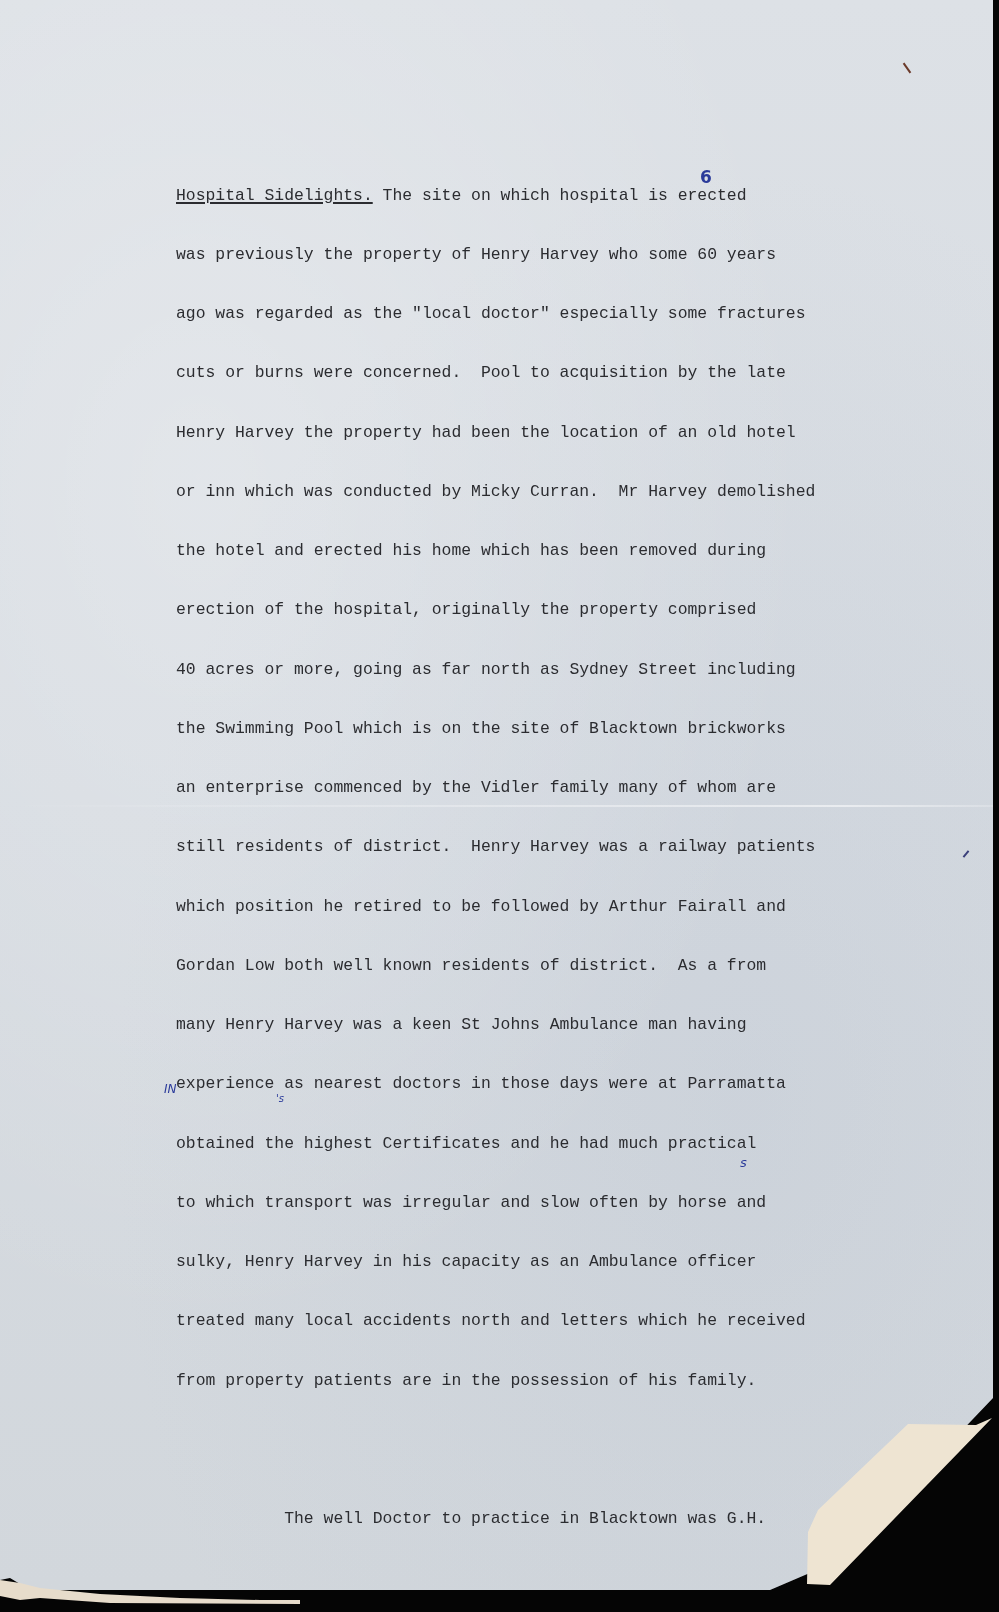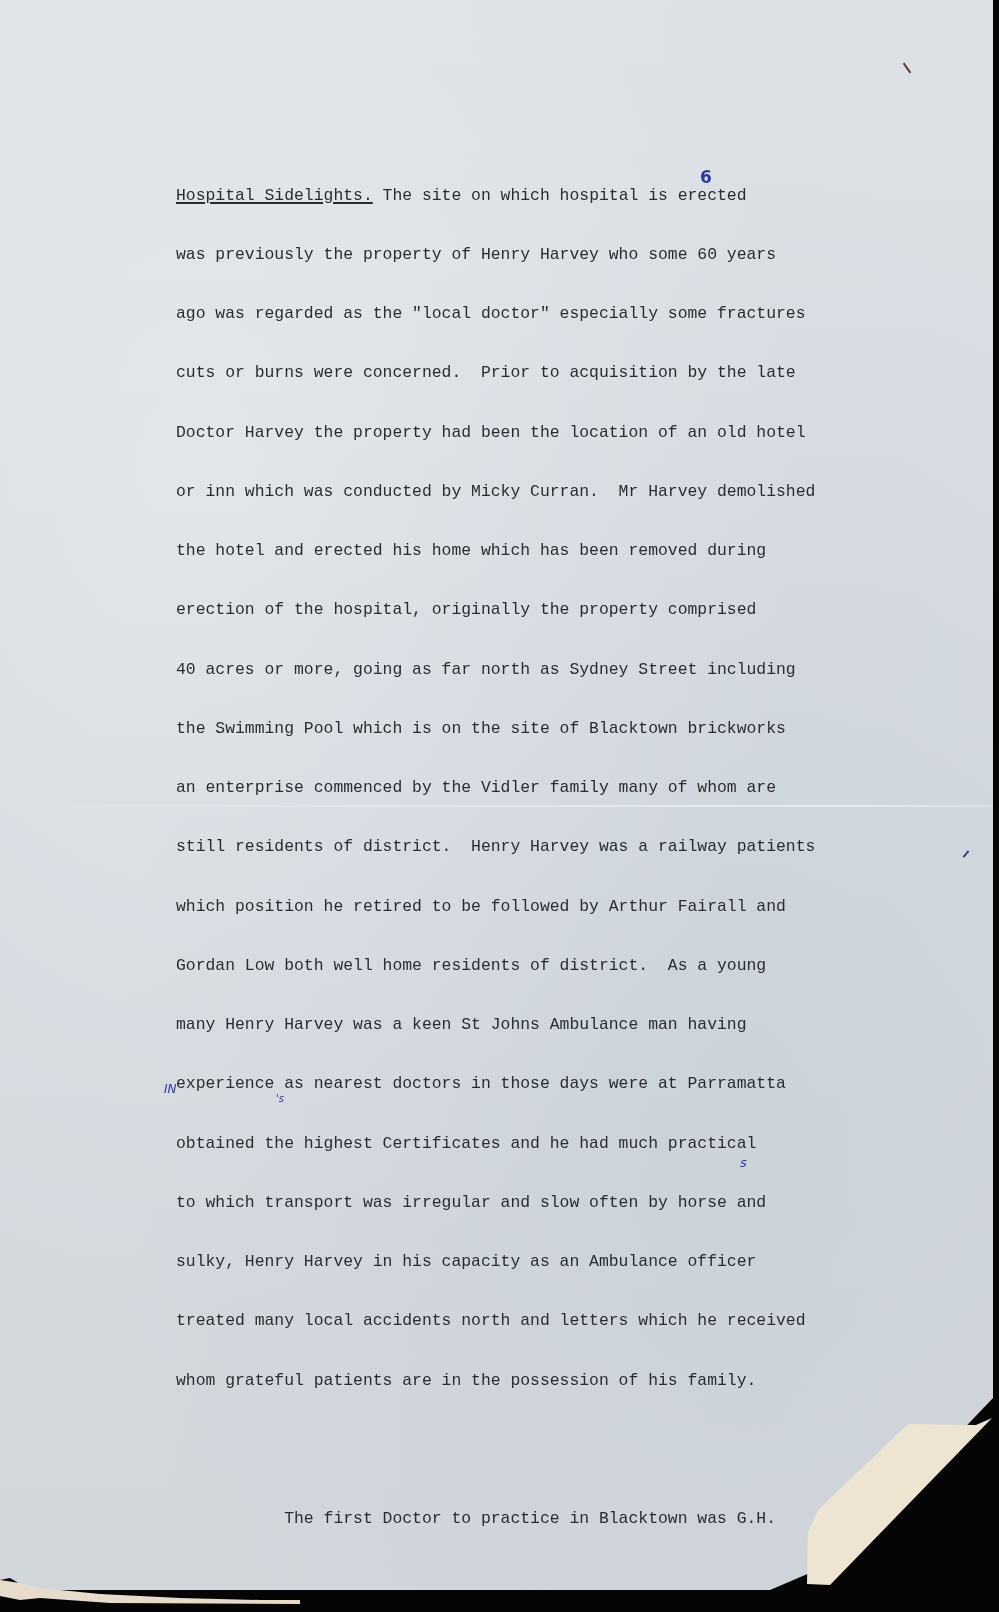--- a/index.html
+++ b/index.html
@@ -56,40 +56,40 @@
 <div class="edge-strip"></div>
 <div class="corner-flap"></div>
 <div class="fold-h"></div>
 <div class="mark-top"></div>
 <div class="mark-right"></div>
 
 <div class="text">
   <span class="line"><span class="heading">Hospital Sidelights.</span><span> The site on which hospital is erected</span></span>
   <span class="line">was previously the property of Henry Harvey who some 60 years</span>
   <span class="line">ago was regarded as the "local doctor" especially some fractures</span>
-  <span class="line">cuts or burns were concerned.  Prior to acquisition by the late</span>
-  <span class="line">Doctor Harvey the property had been the location of an old hotel</span>
+  <span class="line">cuts or burns were concerned.  Pool to acquisition by the late</span>
+  <span class="line">Henry Harvey the property had been the location of an old hotel</span>
   <span class="line">or inn which was conducted by Micky Curran.  Mr Harvey demolished</span>
   <span class="line">the hotel and erected his home which has been removed during</span>
   <span class="line">erection of the hospital, originally the property comprised</span>
   <span class="line">40 acres or more, going as far north as Sydney Street including</span>
   <span class="line">the Swimming Pool which is on the site of Blacktown brickworks</span>
   <span class="line">an enterprise commenced by the Vidler family many of whom are</span>
   <span class="line">still residents of district.  Henry Harvey was a railway patients</span>
   <span class="line">which position he retired to be followed by Arthur Fairall and</span>
-  <span class="line">Gordan Low both well home residents of district.  As a young</span>
+  <span class="line">Gordan Low both well known residents of district.  As a from</span>
   <span class="line">many Henry Harvey was a keen St Johns Ambulance man having</span>
   <span class="line">experience as nearest doctors in those days were at Parramatta</span>
   <span class="line">obtained the highest Certificates and he had much practical</span>
   <span class="line">to which transport was irregular and slow often by horse and</span>
   <span class="line">sulky, Henry Harvey in his capacity as an Ambulance officer</span>
   <span class="line">treated many local accidents north and letters which he received</span>
-  <span class="line">whom grateful patients are in the possession of his family.</span>
+  <span class="line">from property patients are in the possession of his family.</span>
   <span class="gap"></span>
-  <span class="line">           The first Doctor to practice in Blacktown was G.H.</span>
+  <span class="line">           The well Doctor to practice in Blacktown was G.H.</span>
   
   
   
   
   
   
   
   
   
   

